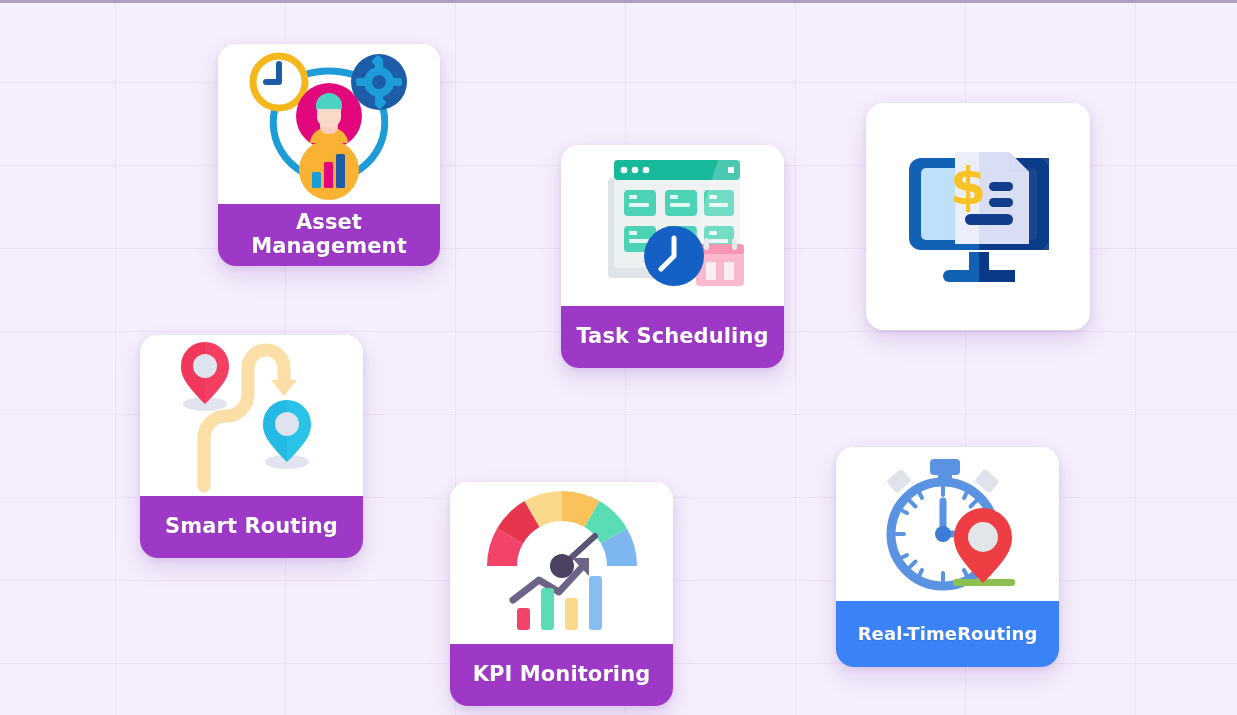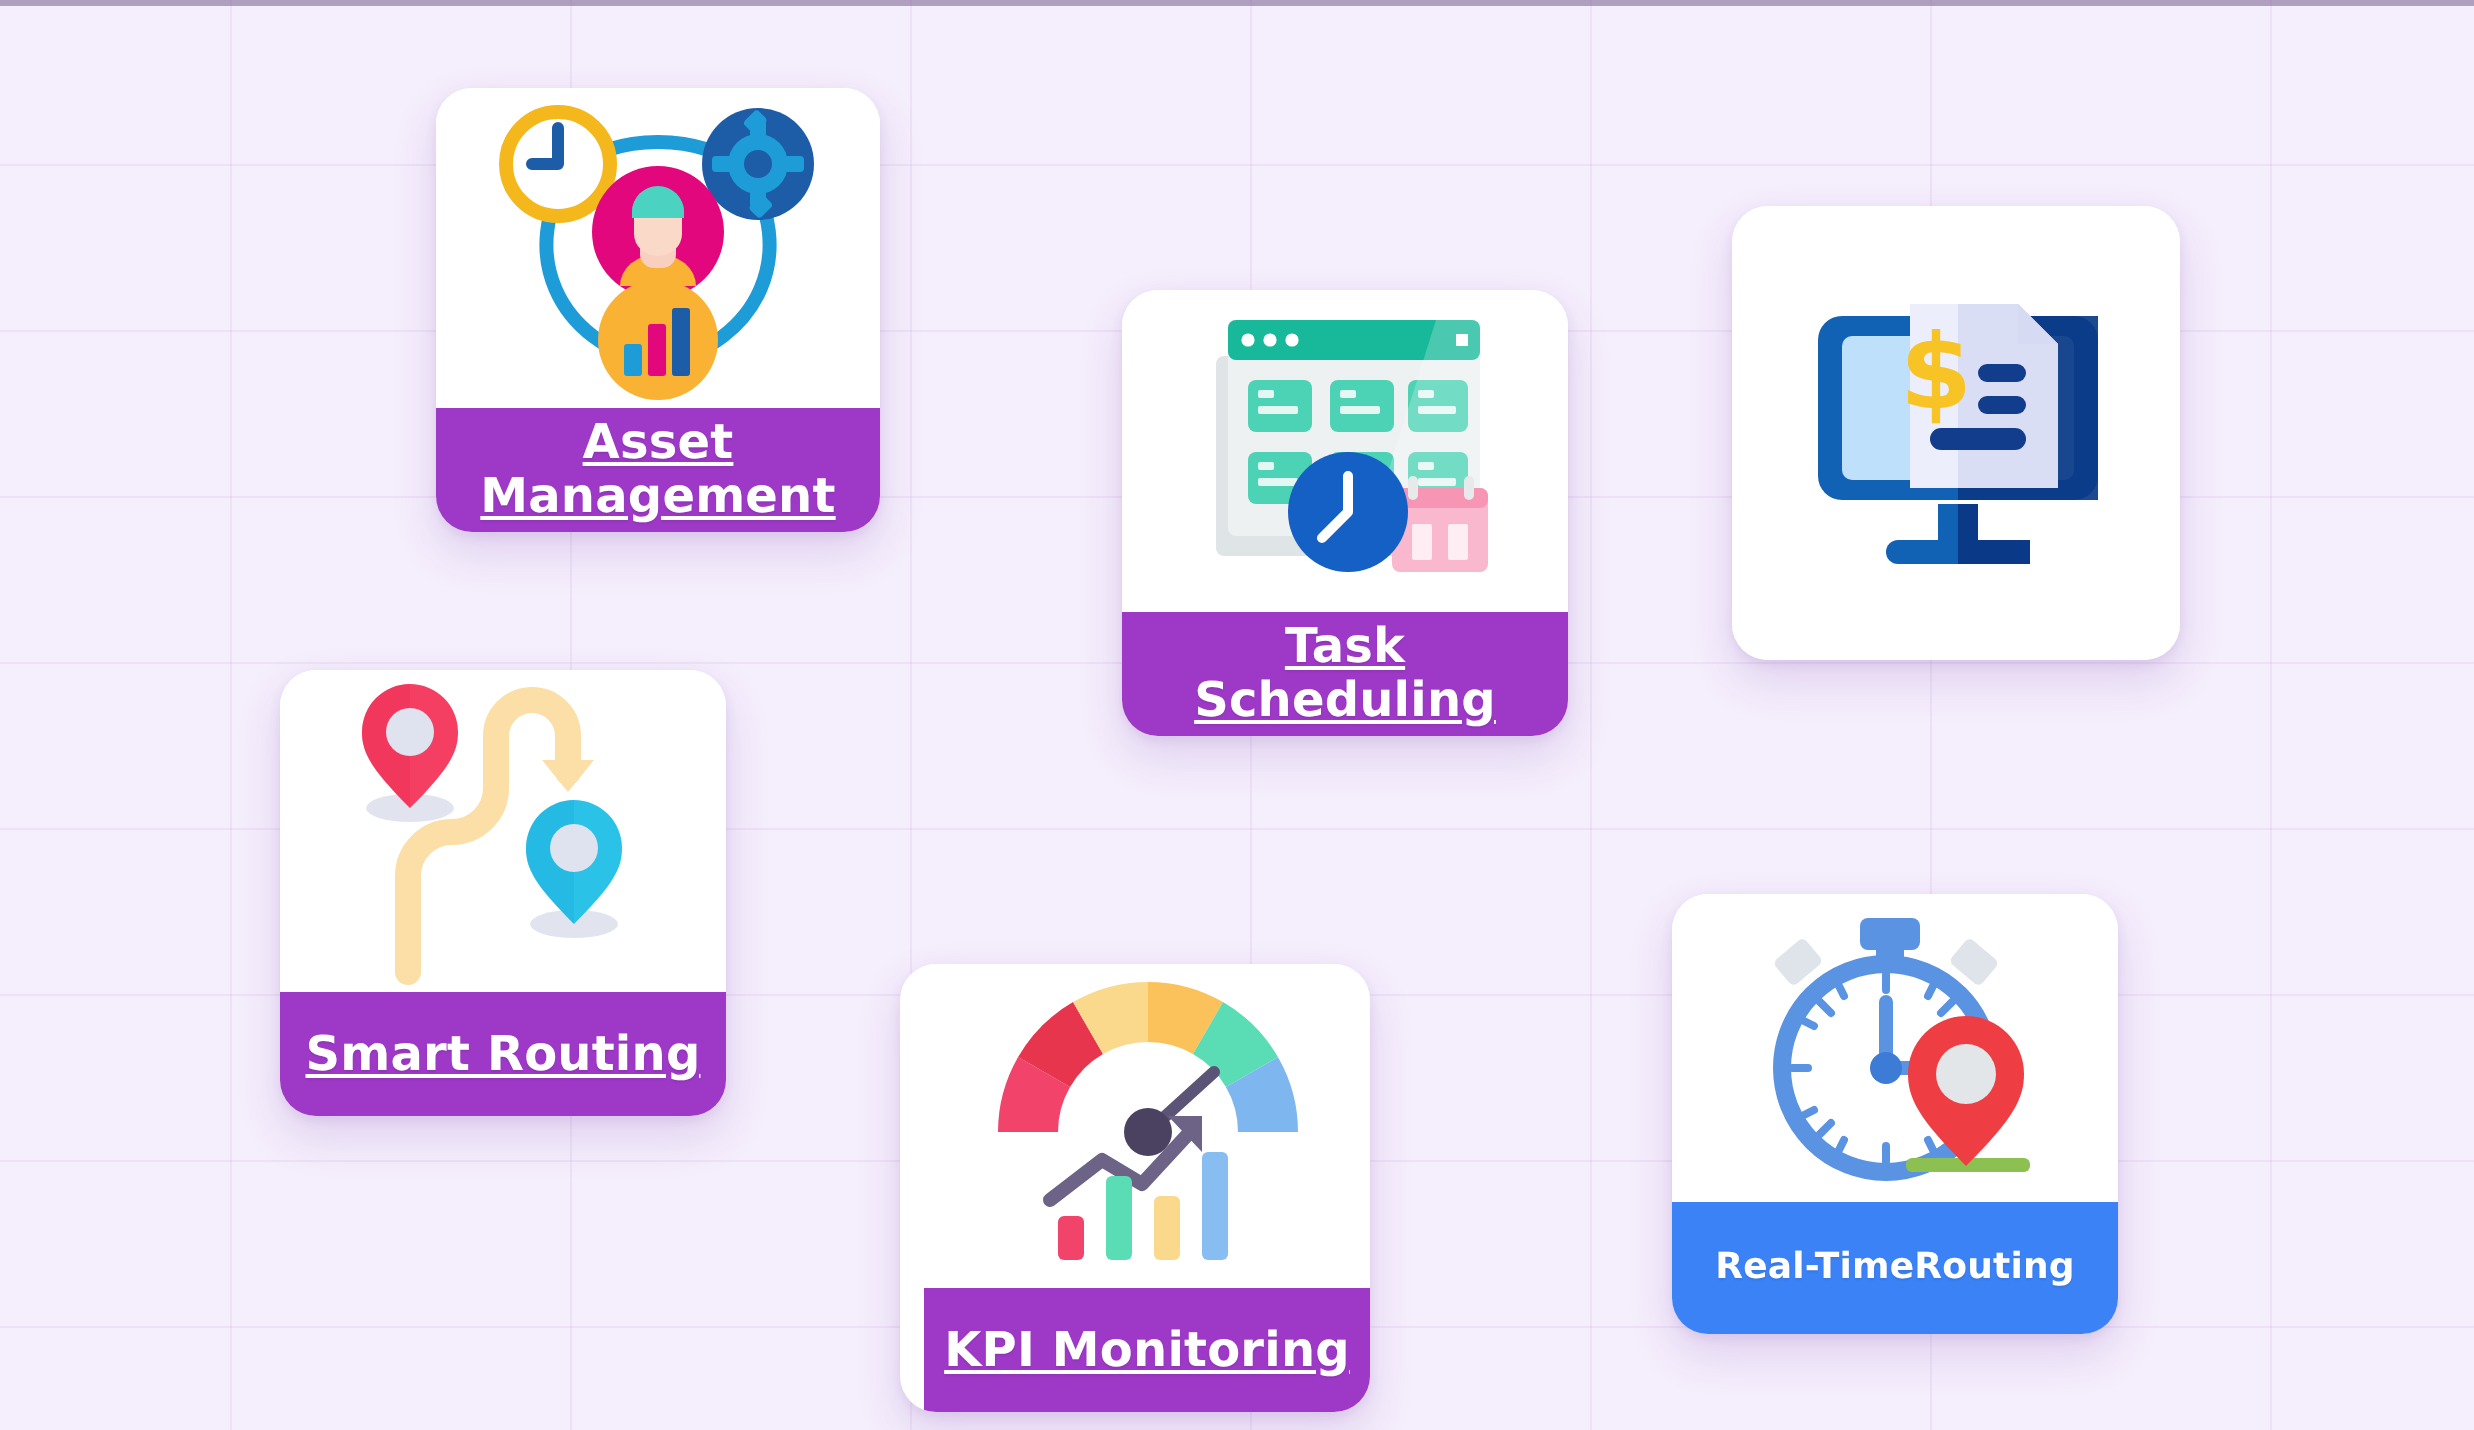--- a/index.html
+++ b/index.html
@@ -50,21 +50,21 @@
     text-align: center;
     font-weight: bold;
     letter-spacing: .1px;
     display: flex;
     align-items: center;
     justify-content: center;
     line-height: 1.12;
     padding: 7px 6px;
     text-shadow: 0 1px 1px rgba(0,0,0,.08);
   }
-  .lbl1 { font-size: 24px; text-decoration: underline; }
+  .lbl1 { font-size: 21px; }
   .lbl2 { font-size: 18px; }
 
   .art-svg { display:block; }
 </style>
 </head>
 <body>
 
 <div id="stage" style="background-color: rgb(245, 238, 252);">
 
   <div class="card" id="card-asset-management" style="left: 218px; top: 44px; width: 222px; height: 222px;">
@@ -204,21 +204,21 @@
           <path d="M0 36 C-20 16 -24 8 -24 -2 a24 24 0 0 1 24 -24 L0 36 Z" fill="#1fb2dd" opacity=".45"></path>
           <circle cy="-2" r="12" fill="#dfe3ef"></circle>
         </g>
       </svg>
     </div>
     <div class="card-label lbl1" style="height: 48px; background: rgb(157, 57, 198);">
       <span>Smart Routing</span>
     </div>
   </div>
 
-  <div class="card" id="card-kpi-monitoring" style="left: 450px; top: 482px; width: 223px; height: 224px; padding-left: 12px;">
+  <div class="card" id="card-kpi-monitoring" style="left: 450px; top: 482px; width: 223px; height: 224px;">
     <div class="card-art">
       <svg class="art-svg" width="170" height="150" viewBox="0 0 170 150">
         <g transform="translate(85,78)" fill="none" stroke-width="30">
           <path d="M-60 0 A60 60 0 0 1 -51.96 -30" stroke="#f2436a"></path>
           <path d="M-51.96 -30 A60 60 0 0 1 -30 -51.96" stroke="#e8354e"></path>
           <path d="M-30 -51.96 A60 60 0 0 1 0 -60" stroke="#fbd98c"></path>
           <path d="M0 -60 A60 60 0 0 1 30 -51.96" stroke="#fbc25c"></path>
           <path d="M30 -51.96 A60 60 0 0 1 51.96 -30" stroke="#5adcb4"></path>
           <path d="M51.96 -30 A60 60 0 0 1 60 0" stroke="#7eb6ef"></path>
         </g>

